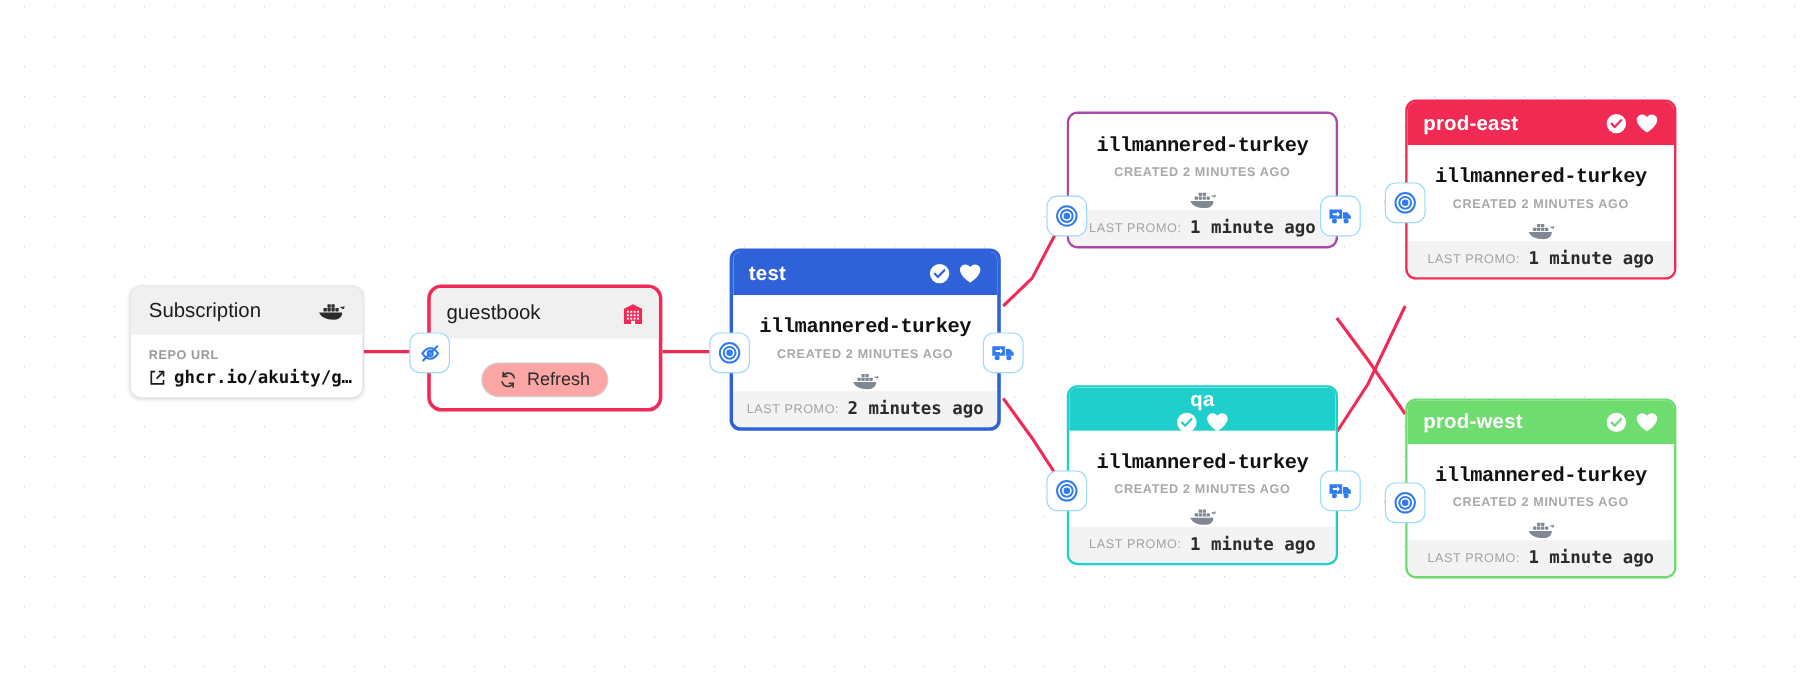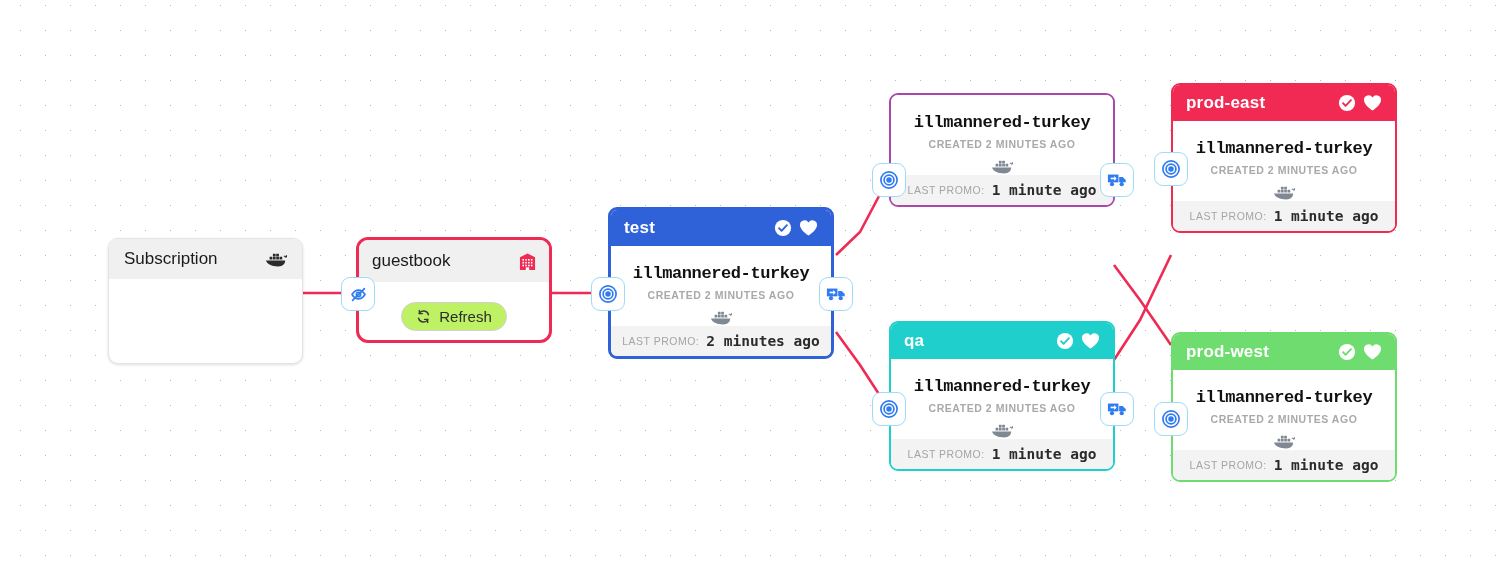--- a/index.html
+++ b/index.html
@@ -33,21 +33,21 @@
     padding: 0 13px;
     height: 36px;
     font-size: 17px;
     font-weight: bold;
     letter-spacing: .2px;
   }
   .head-icons { display: flex; align-items: center; gap: 7px; }
 
   
   .sub-card {
-    left: 108px; top: 238px; width: 195px; height: 126px;
+    left: 108px; top: 238px; width: 195px; height: 94px;
     border: 1px solid #e3e3e3;
     box-shadow: 0 1px 3px rgba(0,0,0,.13);
     border-radius: 10px;
   }
   .sub-head {
     background: #f0f0f0; height: 40px; color: #1b1b1b; font-size: 17px;
     display: flex; align-items: center; justify-content: space-between;
     padding: 0 15px;
   }
   .sub-body { padding: 11px 15px 0 15px; }
@@ -69,21 +69,21 @@
   }
   .wh-head {
     background: #f0f0f0; height: 42px; color: #1b1b1b; font-size: 17px;
     display: flex; align-items: center; justify-content: space-between;
     padding: 0 13px;
   }
   .wh-body { display: flex; align-items: center; justify-content: center; height: 68px; }
   .refresh-btn {
     display: inline-flex; align-items: center; gap: 8px;
     border: 1px solid #d0d0d0; border-radius: 16px;
-    background: #bef264; color: #2c2c2c;
+    background: #fca5a5; color: #2c2c2c;
     font-size: 15px; padding: 5px 14px; cursor: pointer;
   }
 
   
   .stage { width: 226px; }
   .stage-body {
     background: #fff; text-align: center;
     padding-top: 18px;
   }
   .freight-name {
@@ -107,21 +107,21 @@
     font-family: "DejaVu Sans Mono", monospace;
     font-size: 14.5px; font-weight: bold; color: #2b2b2b;
   }
 
   
   #stage-test   { left: 608px; top: 207px; border: 3px solid #2f62d9; }
   #stage-test .node-head   { background: #2f62d9; color: #fff; }
   #stage-uat    { left: 889px; top: 93px;  border: 2px solid #ab47a8; }
   #stage-uat .node-head    { background: #ab47a8; color: #fff; }
   #stage-qa     { left: 889px; top: 321px; border: 2px solid #1fcfcb; }
-  #stage-qa .node-head     { background: #1fcfcb; color: #fff; }
+  #stage-qa .node-head     { background: #1fcfcb; color: #fff; flex-direction: column; }
   #stage-prodeast { left: 1171px; top: 83px; border: 2px solid #f02a52; }
   #stage-prodeast .node-head { background: #f02a52; color: #fff; }
   #stage-prodwest { left: 1171px; top: 332px; border: 2px solid #6edc6e; }
   #stage-prodwest .node-head { background: #6edc6e; color: #fff; text-align: right; }
 
   
   .handle {
     position: absolute;
     width: 32px; height: 32px;
     background: #fff;
@@ -167,20 +167,33 @@
           <rect x="5" y="6" width="3" height="3" rx=".4"></rect>
             <rect x="8.6" y="6" width="3" height="3" rx=".4"></rect>
           <rect x="12.2" y="6" width="3" height="3" rx=".4"></rect>
             <rect x="8.6" y="2.6" width="3" height="3" rx=".4"></rect>
           <rect x="12.2" y="2.6" width="3" height="3" rx=".4"></rect>
             <rect x="15.8" y="6" width="3" height="3" rx=".4"></rect>
           <path d="M1 10h21c0 4-3 6.5-7.5 6.5C7 16.5 2.5 14 1 10z"></path>
           <path d="M20 5.2c1.2-1 2.4.2 2.4.2s.6-1.6 2.2-1.2c0 0 .2 2.4-2 2.8z"></path>
         </svg>
       </span>
+    </div>
+    <div class="sub-body">
+      <div class="sub-label">REPO URL</div>
+      <div class="sub-url">
+        <span>
+          <svg class="svg-ico" width="14" height="14" viewBox="0 0 16 16" fill="none" stroke="#1b1b1b" stroke-width="1.6">
+            <path d="M6 2H2.4v11.6H14V10"></path>
+              <path d="M9.5 2H14v4.5"></path>
+              <path d="M14 2L7.4 8.6"></path>
+          </svg>
+        </span>
+        <span>ghcr.io/akuity/g…</span>
+      </div>
     </div>
   </div>
 
   <div class="node wh-card">
     <div class="wh-head">
       <span>guestbook</span>
       <span>
         <svg class="svg-ico" width="17" height="19" viewBox="0 0 18 20" fill="#ef2b55">
           <path d="M1 5.5L9 1.5l8 4V19H1z"></path>
           <g fill="#fff">

